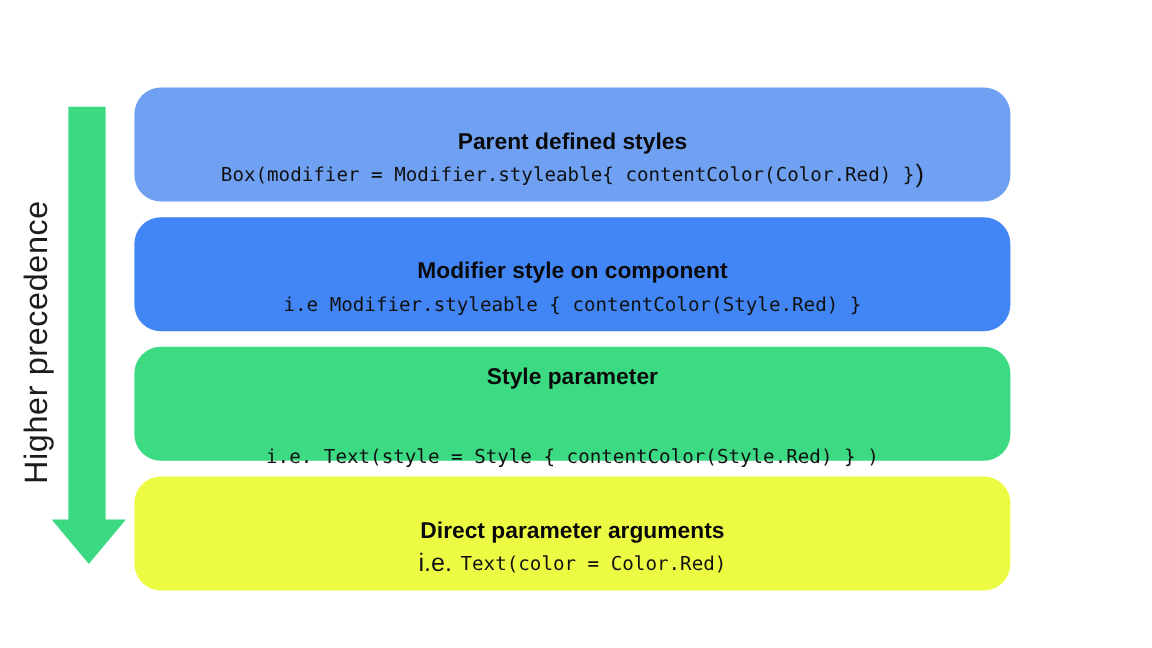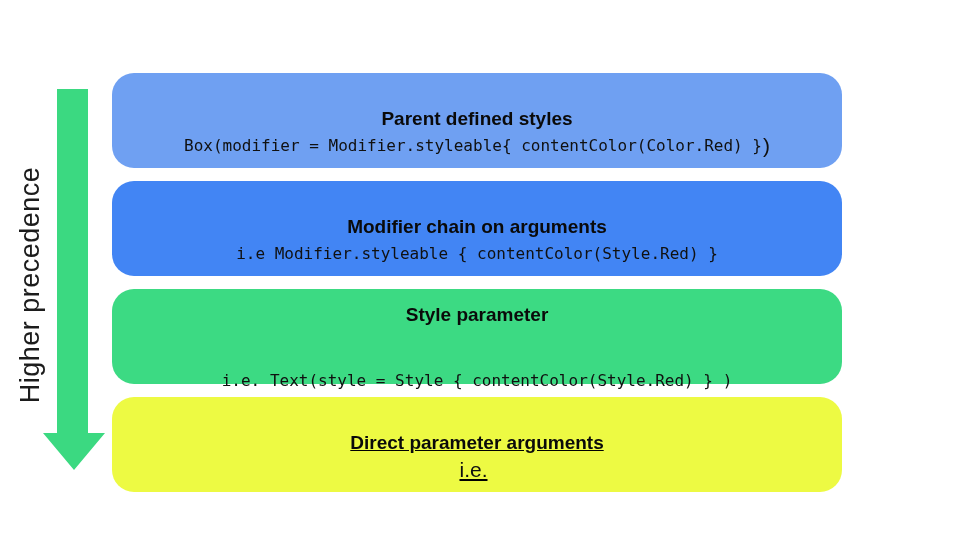--- a/index.html
+++ b/index.html
@@ -105,39 +105,40 @@
     <div class="box" style="background-color: rgb(111, 160, 242);">
       <div class="box-title">Parent defined styles</div>
       <div class="box-code">
 
         <span class="code-mono">Box(modifier = Modifier.styleable{ contentColor(Color.Red) }</span>
         <span class="code-suffix">)</span>
       </div>
     </div>
 
     <div class="box" style="background-color: rgb(66, 133, 244);">
-      <div class="box-title">Modifier chain on arguments</div>
+      <div class="box-title">Modifier style on component</div>
       <div class="box-code">
 
         <span class="code-mono">i.e Modifier.styleable { contentColor(Style.Red) }</span>
 
       </div>
     </div>
 
     <div class="box" style="background-color: rgb(60, 218, 131); gap: 44px;">
       <div class="box-title">Style parameter</div>
       <div class="box-code">
 
         <span class="code-mono">i.e. Text(style = Style { contentColor(Style.Red) } )</span>
 
       </div>
     </div>
 
-    <div class="box" style="background-color: rgb(237, 250, 67); text-decoration: underline;">
+    <div class="box" style="background-color: rgb(237, 250, 67);">
       <div class="box-title">Direct parameter arguments</div>
       <div class="box-code">
         <span class="code-prefix">i.e.</span>
+        <span class="code-mono">Text(color = Color.Red)</span>
 
       </div>
     </div>
 
   </div>
 </div>
 
 </body></html>

